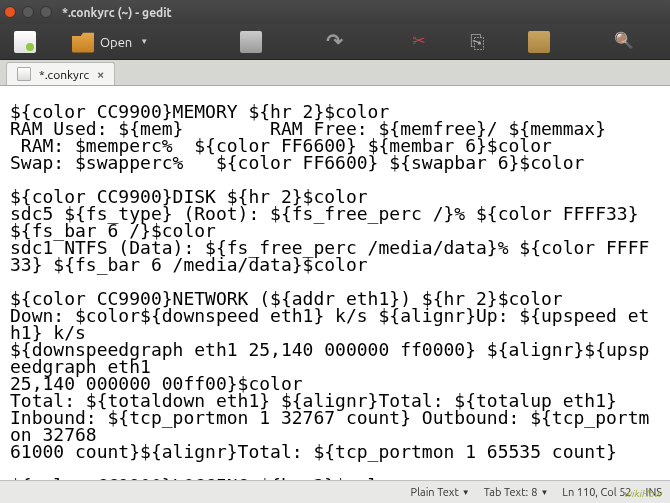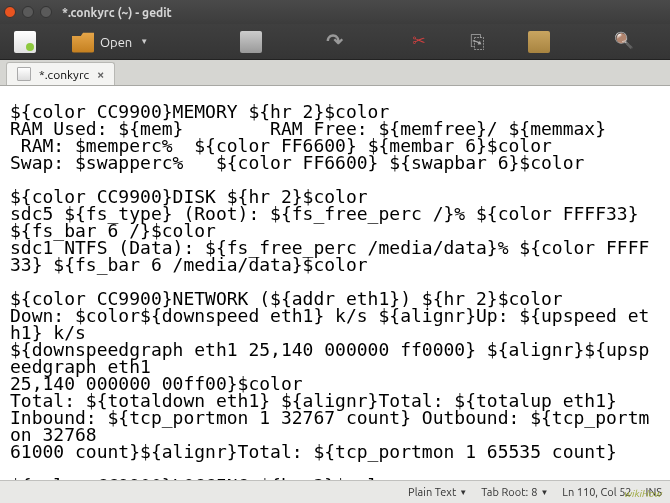--- a/index.html
+++ b/index.html
@@ -127,21 +127,21 @@
 ${color 339900}${execi 30 tail -n3 /var/log/messages | fold -w50}$color</div>
 
 <div class="statusbar">
   <div class="status-left"></div>
   <div class="status-mid">
     <div class="status-item">
       <span>Plain Text</span>
       <span class="status-arrow">▼</span>
     </div>
     <div class="status-item">
-      <span>Tab Root:</span>
+      <span>Tab Text:</span>
       <span>8</span>
       <span class="status-arrow">▼</span>
     </div>
     <div class="status-item">
       <span>Ln 110, Col 52</span>
     </div>
     <div class="status-item">
       <span>INS</span>
     </div>
   </div>

